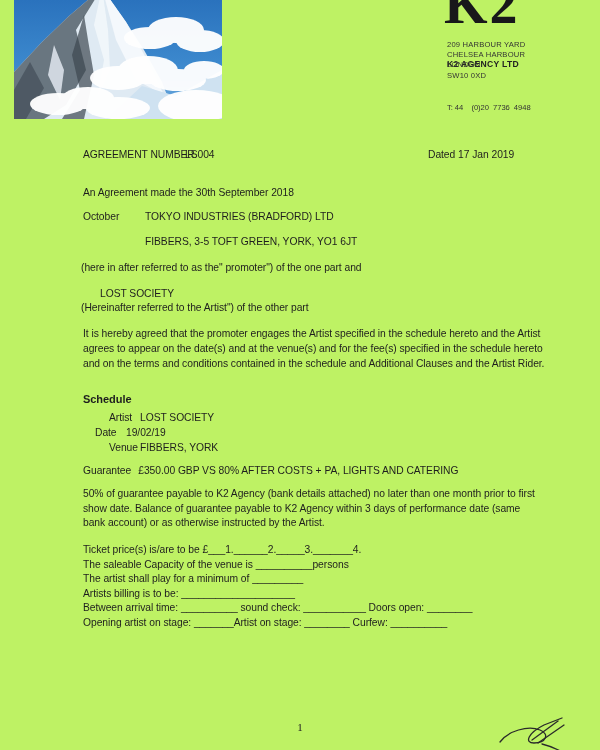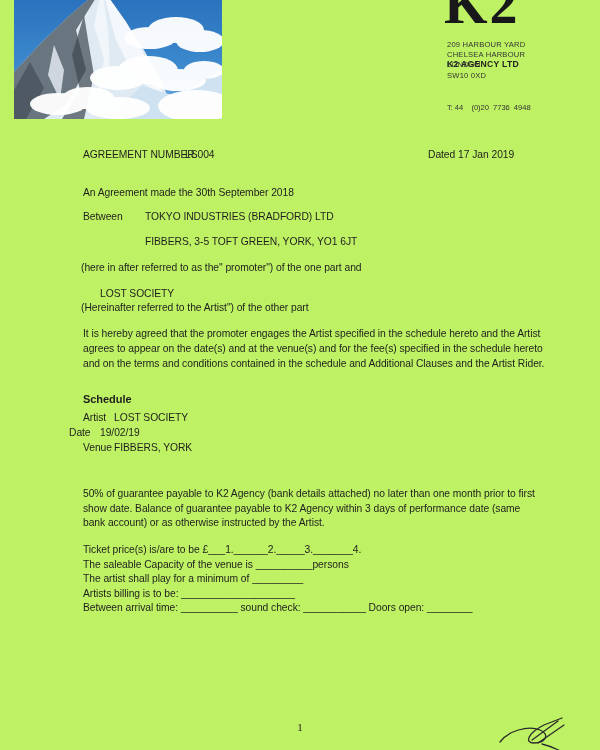--- a/index.html
+++ b/index.html
@@ -27,21 +27,21 @@
   .addr     { position:absolute; left:447px; font-size:7.6px; color:#333; letter-spacing:0.2px; }
   .phone    { position:absolute; left:447px; top:103px; font-size:7.6px; color:#333; }
 
   
   .row-label { display:inline-block; }
   .para { position:absolute; white-space:normal; width:462px; line-height:15px; }
   .para2 { position:absolute; white-space:normal; width:462px; line-height:14.5px; }
   .bold { font-weight:bold; }
   .blanks div { line-height:14.6px; white-space:nowrap; }
 
-  .schedule-row .row-label { width:31px; }
+  .schedule-row .row-label { width:31px;margin-left:26px; }
   .between-label { width:62px; }
   .agr-label { width:102px; }
 
   .page-num {
     position:absolute; left:0; right:0; top:721px; text-align:center;
     font-family:"Liberation Serif","DejaVu Serif",serif; font-size:11px; color:#222;
   }
   .signature { position:absolute; left:498px; top:716px; width:72px; height:40px; }
 </style>
 </head>
@@ -95,21 +95,21 @@
   <div class="phone pre">T: 44    (0)20  7736  4948</div>
 
   <div class="abs" style="left:83px; top:149px">
     <span class="row-label agr-label">AGREEMENT NUMBER</span><span>LS004</span>
   </div>
   <div class="abs" style="left:428px; top:149px">Dated 17 Jan 2019</div>
 
   <div class="abs" style="left:83px; top:187px">An Agreement made the 30th September 2018</div>
 
   <div class="abs" style="left:83px; top:211px">
-    <span class="row-label between-label">Between</span><span>TOKYO INDUSTRIES (BRADFORD) LTD</span>
+    <span class="row-label between-label">October</span><span>TOKYO INDUSTRIES (BRADFORD) LTD</span>
   </div>
   <div class="abs" style="left:145px; top:236px">FIBBERS, 3-5 TOFT GREEN, YORK, YO1 6JT</div>
 
   <div class="abs" style="left:81px; top:262px">(here in after referred to as the" promoter") of the one part and</div>
 
   <div class="abs" style="left:100px; top:288px">LOST SOCIETY</div>
   <div class="abs" style="left:81px; top:302px">(Hereinafter referred to the Artist") of the other part</div>
 
   <div class="para" style="left:83px; top:326px">It is hereby agreed that the promoter engages the Artist specified in the schedule hereto and the Artist agrees to appear on the date(s) and at the venue(s) and for the fee(s) specified in the schedule hereto and on the terms and conditions contained in the schedule and Additional Clauses and the Artist Rider.</div>
 
@@ -118,29 +118,33 @@
   <div class="abs schedule-row" style="left:83px; top:412px">
     <span class="row-label">Artist</span><span>LOST SOCIETY</span>
   </div>
   <div class="abs schedule-row" style="left:69px; top:427px">
     <span class="row-label">Date</span><span>19/02/19</span>
   </div>
   <div class="abs schedule-row" style="left:83px; top:442px">
     <span class="row-label">Venue</span><span>FIBBERS, YORK</span>
   </div>
 
+  <div class="abs" style="left:83px; top:465px">
+    <span class="row-label" style="margin-right:7px">Guarantee</span><span>£350.00 GBP VS 80% AFTER COSTS + PA, LIGHTS AND CATERING</span>
+  </div>
 
   <div class="para2" style="left:83px; top:487px">50% of guarantee payable to K2 Agency (bank details attached) no later than one month prior to first show date. Balance of guarantee payable to K2 Agency within 3 days of performance date (same bank account) or as otherwise instructed by the Artist.</div>
 
   <div class="abs blanks" style="left:83px; top:543px">
     <div>Ticket price(s) is/are to be £___1.______2._____3._______4.</div>
     <div>The saleable Capacity of the venue is __________persons</div>
     <div>The artist shall play for a minimum of _________</div>
     <div>Artists billing is to be: ____________________</div>
     <div>Between arrival time: __________ sound check: ___________ Doors open: ________</div>
+    <div>Opening artist on stage: _______Artist on stage: ________ Curfew: __________</div>
   </div>
 
   <div class="page-num">1</div>
 
   <svg class="signature" viewBox="0 0 72 40">
     <g fill="none" stroke="#2a2a2a" stroke-width="1.3" stroke-linecap="round">
       <path d="M2,26 C10,15 30,9 42,14 C52,18 48,27 36,27 C26,27 30,17 46,9 L64,2"></path>
       <path d="M34,24 L60,5"></path>
       <path d="M40,27 L66,9"></path>
       <path d="M44,28 C52,30 62,34 70,40"></path>

